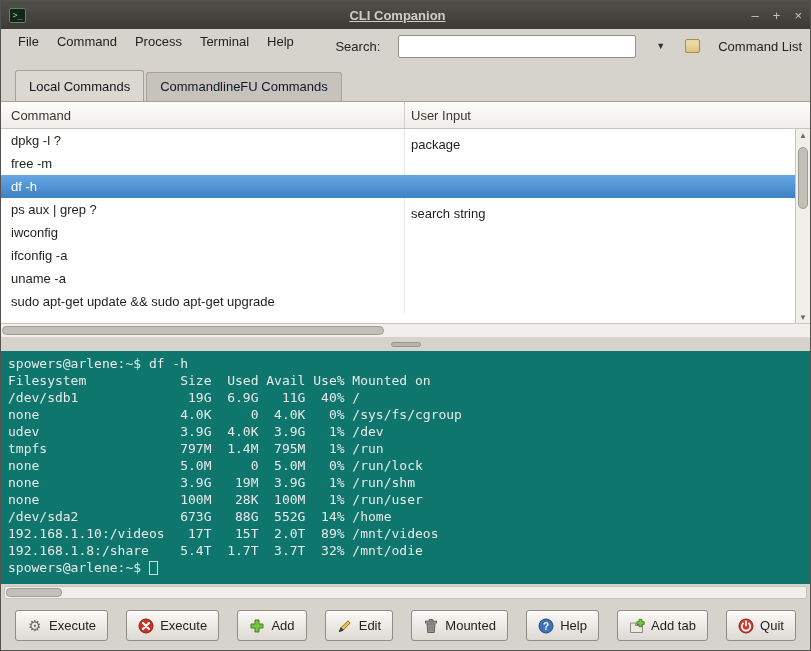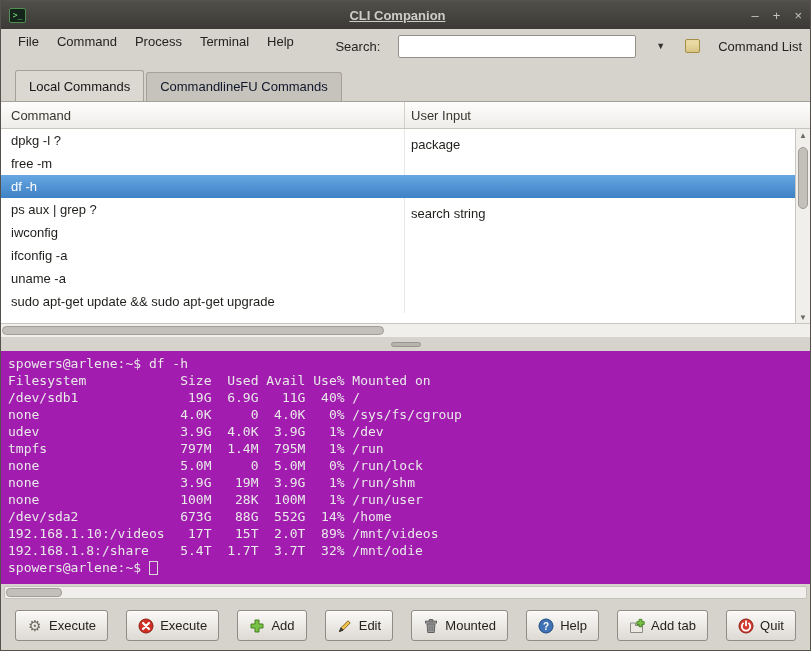--- a/index.html
+++ b/index.html
@@ -51,21 +51,21 @@
   .vscroll .arr.down{ position:absolute; bottom:0; left:0; right:0;}
   .vthumb{ position:absolute; left:2px; top:18px; width:10px; height:62px; background:#c3bfb9;
     border:1px solid #a09c95; border-radius:5px;}
   .hscroll-x{ height:14px; flex:none; background:#f1efec; border-top:1px solid #c8c4be; position:relative;}
   .hthumb{ position:absolute; left:1px; top:2px; width:382px; height:9px; background:#c3bfb9;
     border:1px solid #a09c95; border-radius:5px;}
   
   .splitter{ height:14px; flex:none; display:flex; align-items:center; justify-content:center; background:#d6d2cc;}
   .grip{ width:30px; height:5px; background:#b7b3ad; border:1px solid #99958e; border-radius:3px;}
   
-  .terminal{ height:233px; flex:none; background:#a21caf; padding:4px 7px; overflow:hidden;
+  .terminal{ height:233px; flex:none; background:#0f766e; padding:4px 7px; overflow:hidden;
     font-family:"DejaVu Sans Mono", monospace; font-size:13px; line-height:17px; color:#e9e9e9;}
   .tline{ white-space:pre; height:17px;}
   .cursor{ display:inline-block; width:9px; height:14px; border:1px solid #d9d9d9; vertical-align:text-bottom;}
   
   .term-scroll{ height:17px; flex:none; background:#d6d2cc; padding:2px 3px;}
   .term-track{ height:100%; background:#f1efec; border:1px solid #c5c1bb; border-radius:2px; position:relative;}
   .tthumb{ position:absolute; left:1px; top:1px; bottom:1px; width:56px; background:#c3bfb9;
     border:1px solid #a09c95; border-radius:4px;}
   
   .buttonbar{ flex:1; display:flex; align-items:center; justify-content:space-between; padding:0 14px;}

